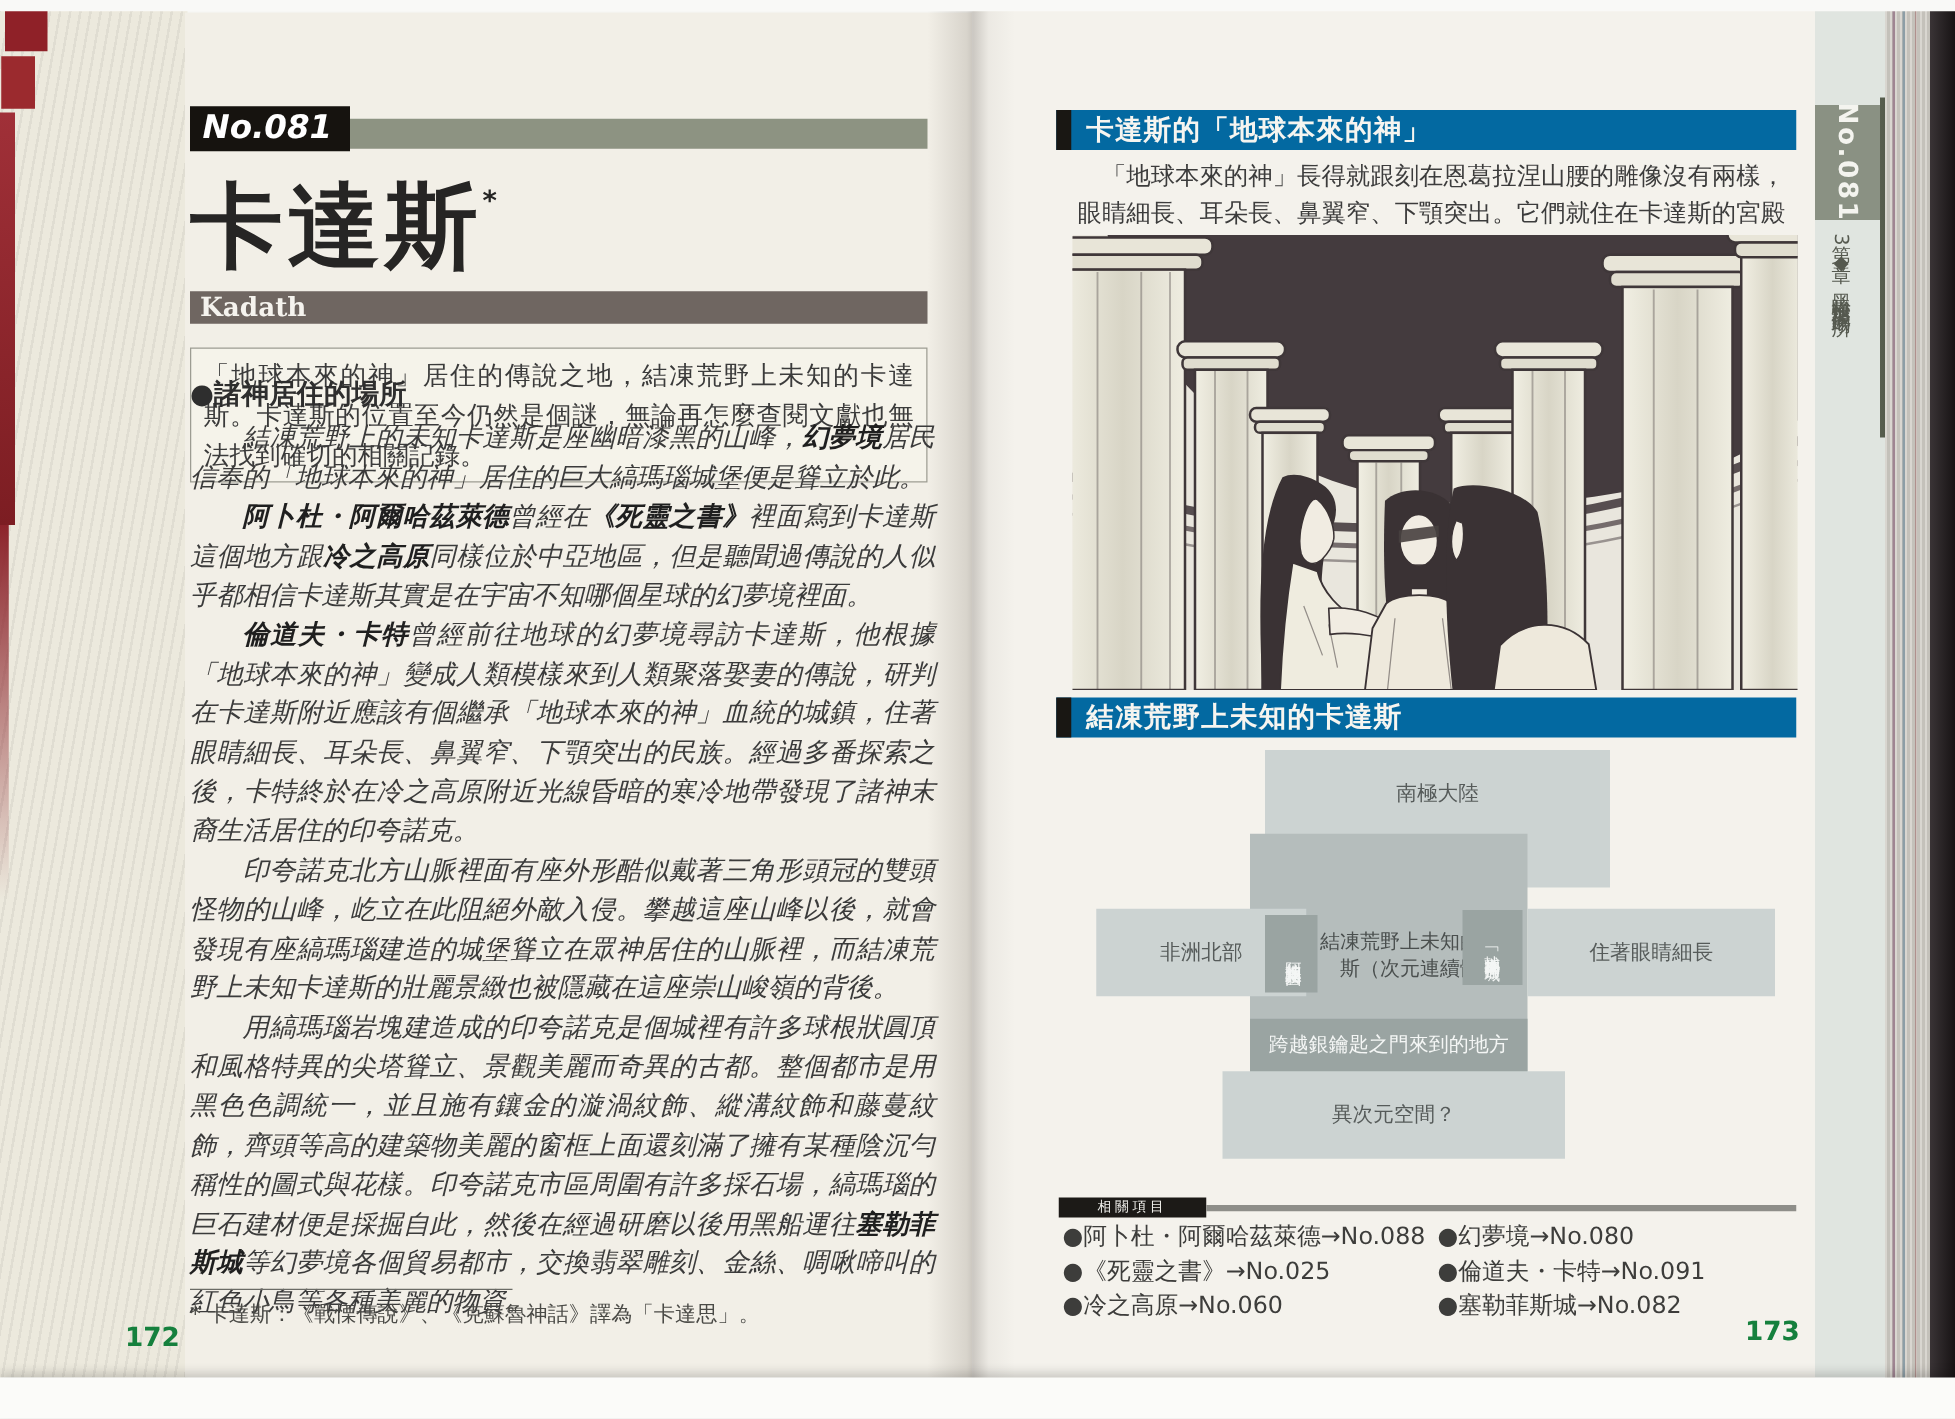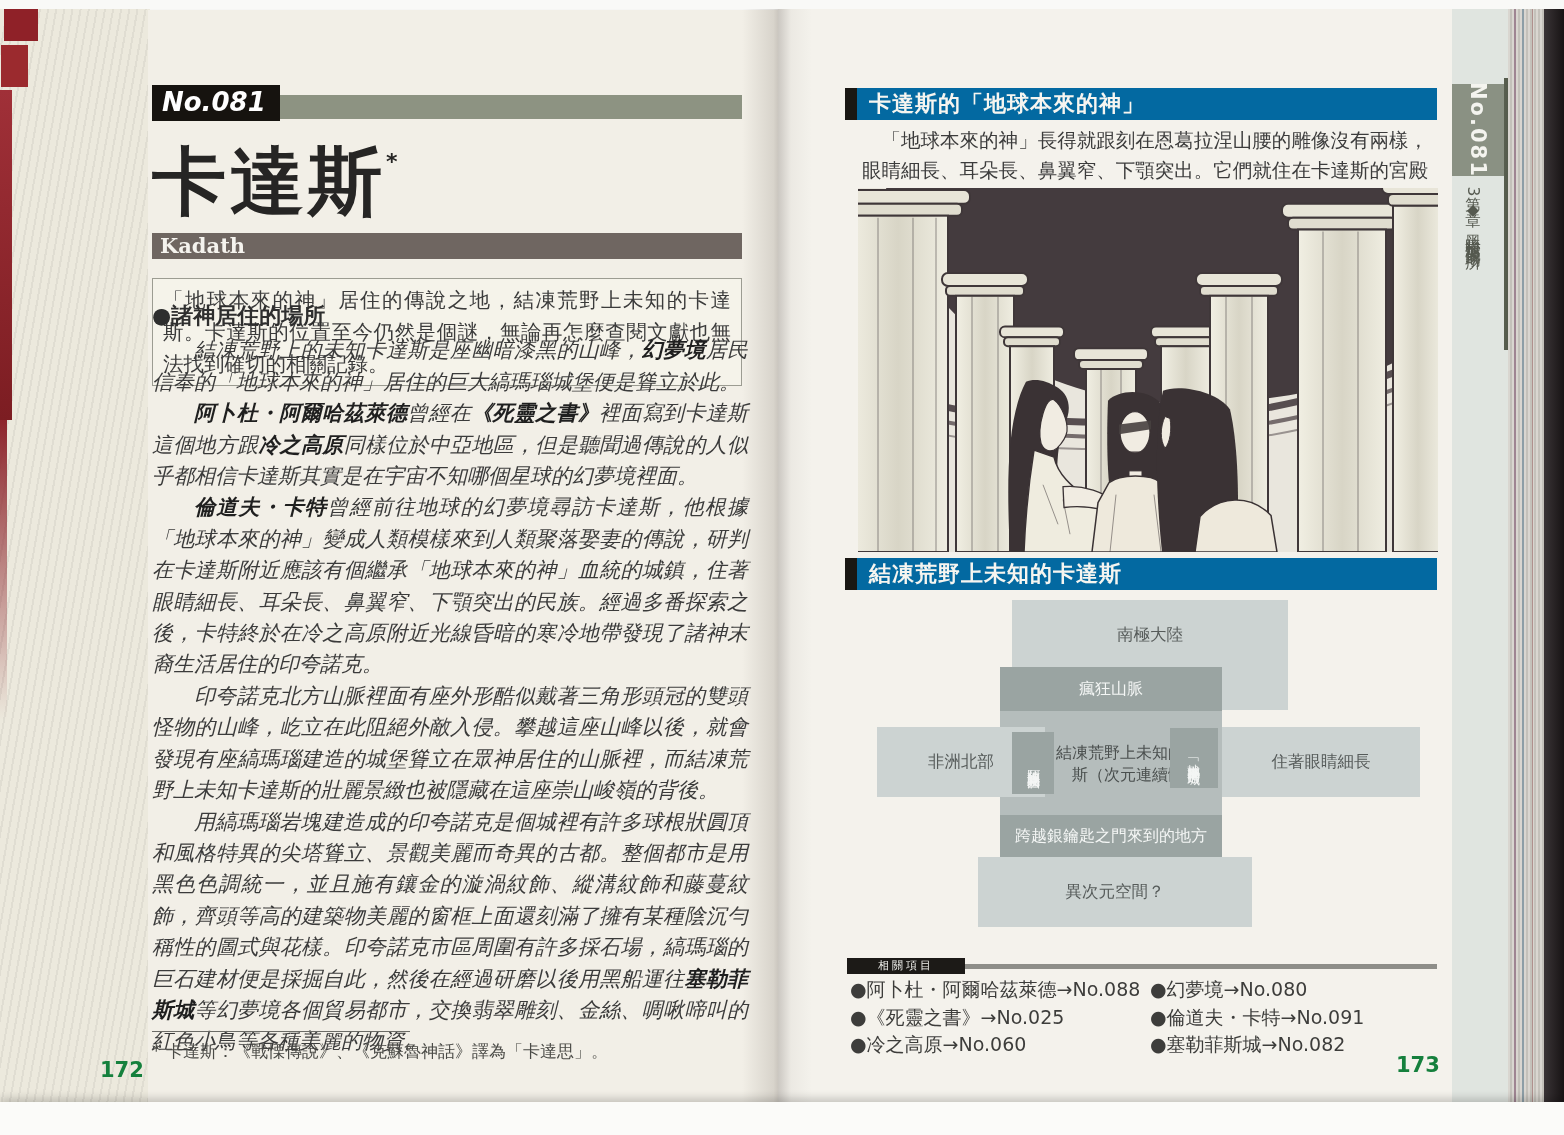--- a/index.html
+++ b/index.html
@@ -235,21 +235,20 @@
   </svg>
 
   <div class="sec-bar" id="sec2">
     <div class="cap"></div>
     <div class="t">結凍荒野上未知的卡達斯</div>
   </div>
 
   <div id="diagram">
     <div class="dbox dlight" id="d-antarctica">南極大陸</div>
     <div class="dbox dmed" id="d-band"></div>
-    <div class="dbox ddark" id="d-madness">瘋狂山脈</div>
     <div class="dbox dlight" id="d-nafrica">非洲北部</div>
     <div class="dbox dlight" id="d-dreamn">住著眼睛細長</div>
     <div class="dbox ddark dvert" id="d-arab">阿拉伯語系共和國</div>
     <div class="dbox" id="d-center">結凍荒野上未知的卡達斯（次元連續體）</div>
     <div class="dbox ddark dvert" id="d-gods">「地球本來的神」的居城</div>
     <div class="dbox ddark" id="d-silverkey">跨越銀鑰匙之門來到的地方</div>
     <div class="dbox dlight" id="d-otherdim">異次元空間？</div>
   </div>
 
   <div class="rel-hdr">

